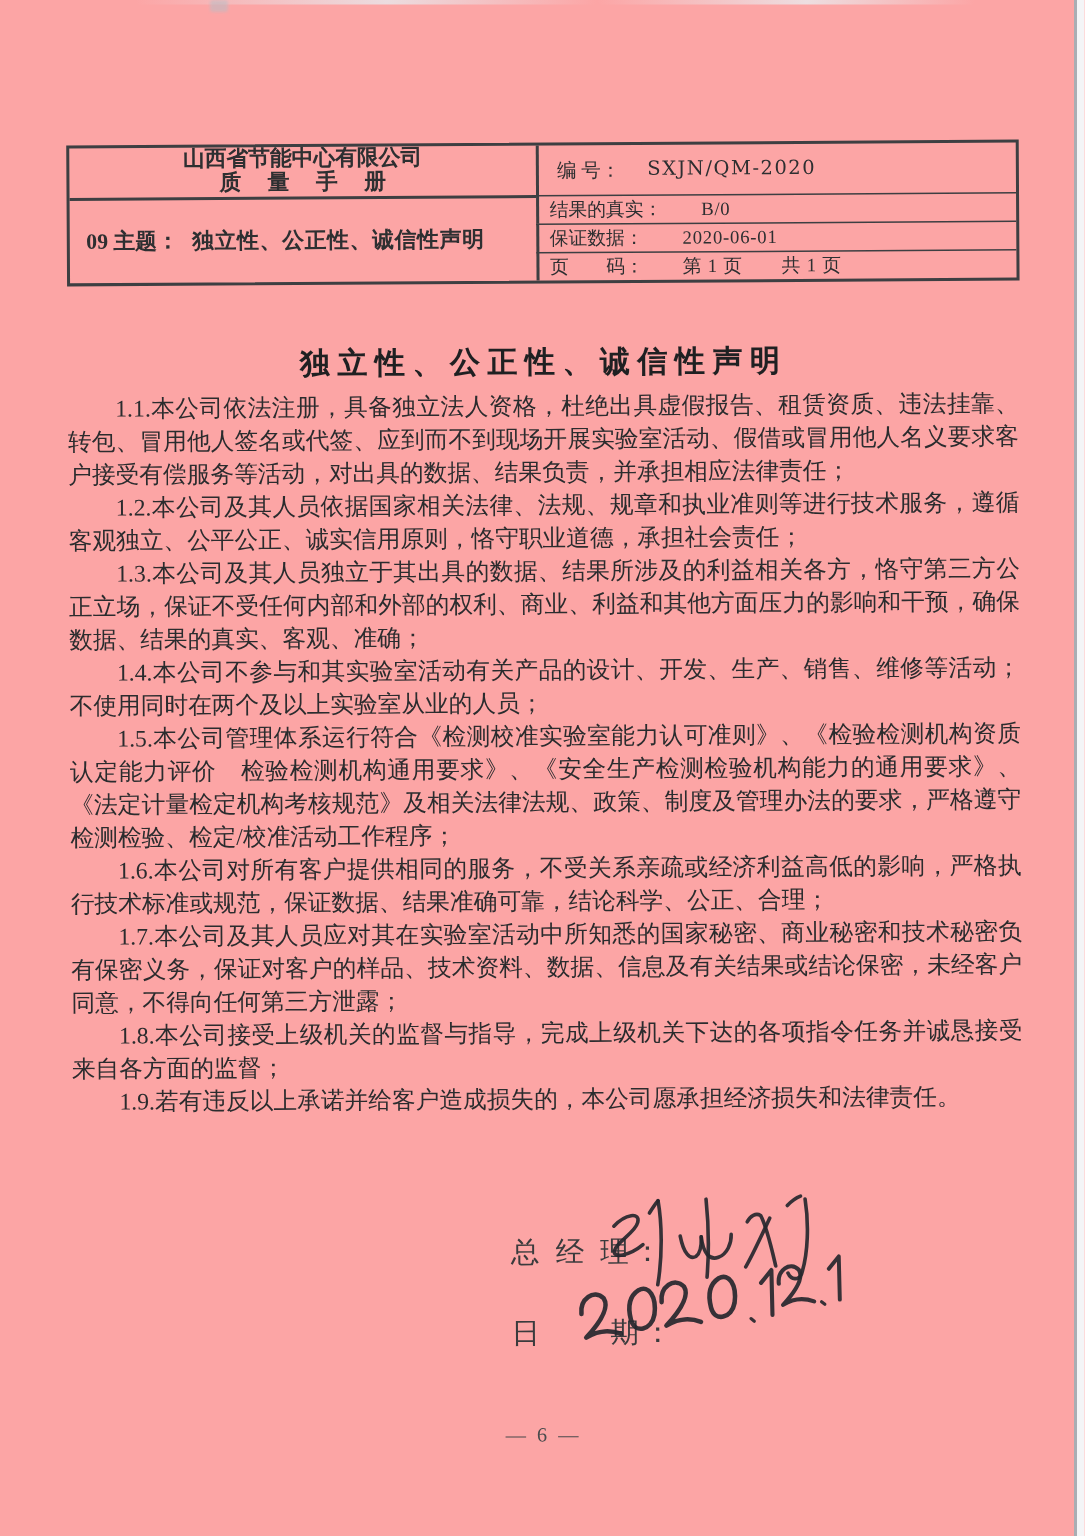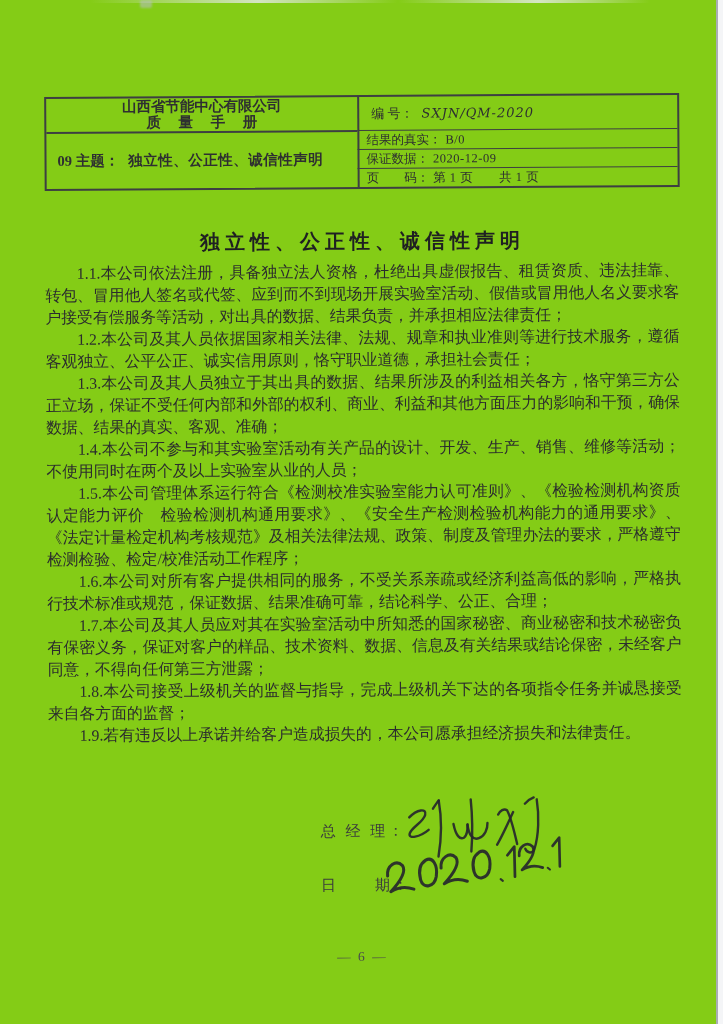--- a/index.html
+++ b/index.html
@@ -3,21 +3,21 @@
 <meta charset="utf-8">
 <style>
   * { margin: 0; padding: 0; box-sizing: border-box; }
   html, body { background: #ffffff; }
   body { font-family: "Liberation Serif", "DejaVu Serif", serif; }
 
   .page {
     position: relative;
     width: 723px;
     height: 1024px;
-    background: #84cc16;
+    background: #fca5a5;
     overflow: hidden;
     color: #2b2b2b;
   }
 
   
   .scan {
     position: absolute;
     inset: 0;
     transform: rotate(-0.35deg);
     transform-origin: 50% 55%;
@@ -55,49 +55,49 @@
   }
   .header-table .cell { display: flex; align-items: center; overflow: hidden; }
   .cell-company {
     grid-column: 1; grid-row: 1;
     flex-direction: column; justify-content: center;
     font-weight: bold; font-size: 14.5px; line-height: 15.5px;
     text-align: center;
   }
   .cell-company .manual-line { letter-spacing: 7px; text-indent: 7px; }
   .cell-docnum  { grid-column: 2; grid-row: 1; border-left: 2px solid #3d3f42; padding-left: 12px; font-size: 13px; }
-  .cell-docnum .doc-number { font-style: italic; font-family: "DejaVu Serif", serif; margin-left: 8px; letter-spacing: 1px; }
+  .cell-docnum .doc-number { font-family: "DejaVu Serif", serif; margin-left: 18px; letter-spacing: 1px; }
   .cell-subject {
     grid-column: 1; grid-row: 2 / 5; border-top: 2px solid #3d3f42;
     padding-left: 11px; font-weight: bold; font-size: 14.5px;
   }
   .cell-subject .subject-text { margin-left: 9px; letter-spacing: .5px; }
   .row-right { grid-column: 2; border-left: 2px solid #3d3f42; border-top: 1.5px solid #3d3f42; padding-left: 7px; font-size: 12.5px; }
-  .row-right .value { margin-left: 4px; letter-spacing: .5px; }
+  .row-right .value { margin-left: 26px; letter-spacing: .5px; }
 
   
   .doc-title {
     position: absolute; left: 47px; top: 228px; width: 635px;
     text-align: center;
     font-size: 20px; font-weight: bold; letter-spacing: 5px;
     color: #1f2022;
   }
 
   
   .doc-body {
     position: absolute; left: 47px; top: 261px; width: 634px;
     font-size: 15.8px; line-height: 22px; text-align: justify;
     color: #2b2c2e;
   }
   .doc-body p { text-indent: 2em; margin: 0; }
 
   
   .sig-label {
-    position: absolute; left: 319px;
-    font-size: 15px; color: #3a3b3d; letter-spacing: 3px;
+    position: absolute; left: 339px;
+    font-size: 19px; color: #3a3b3d; letter-spacing: 3px;
   }
   .sig-label.manager { top: 822px; }
   .sig-label.date    { top: 876px; font-family: Liberation Serif, serif; }
   .sig-svg { position: absolute; overflow: visible; }
   .sig-name-svg { left: 394px; top: 794px; transform: rotate(-1.5deg); }
   .sig-date-svg { left: 382px; top: 848px; }
   .sig-svg path { stroke: #26272e; stroke-width: 2.4; fill: none; stroke-linecap: round; stroke-linejoin: round; opacity: .92; }
   .sig-date-svg path { stroke-width: 2.1; }
 
   
@@ -124,21 +124,21 @@
       <div class="cell cell-subject">
         <span>09 主题：</span>
         <span class="subject-text">独立性、公正性、诚信性声明</span>
       </div>
       <div class="cell row-right" style="grid-row:2;">
         <span>结果的真实：</span>
         <span class="value">B/0</span>
       </div>
       <div class="cell row-right" style="grid-row:3;">
         <span>保证数据：</span>
-        <span class="value">2020-12-09</span>
+        <span class="value">2020-06-01</span>
       </div>
       <div class="cell row-right" style="grid-row:4;">
         <span>页　　码：</span>
         <span class="value">第 1 页　　共 1 页</span>
       </div>
     </div>
 
     <div class="doc-title">独立性、公正性、诚信性声明</div>
 
     <div class="doc-body">

